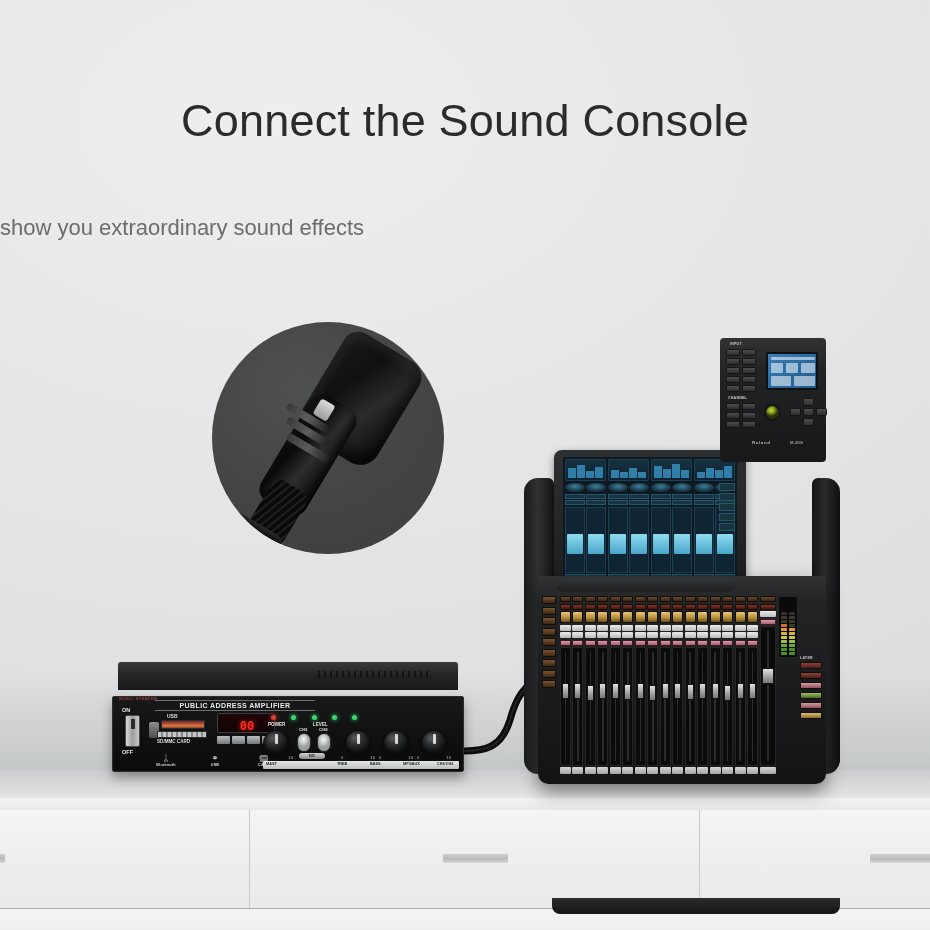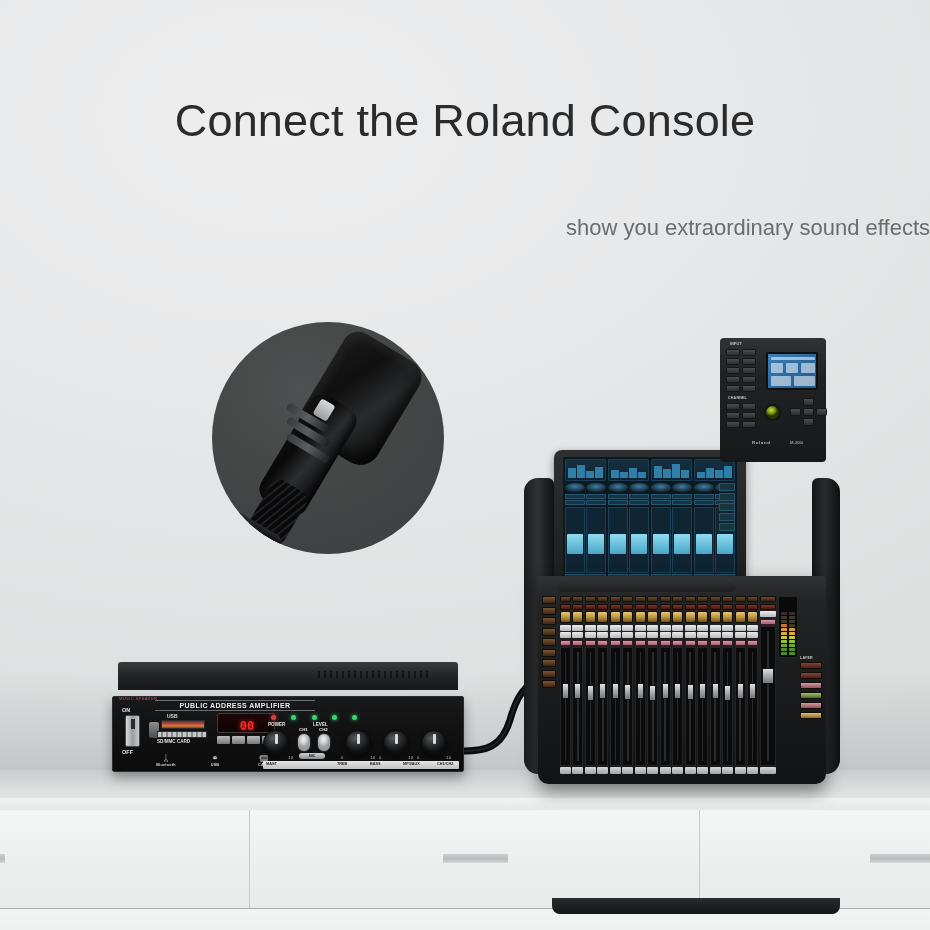--- a/index.html
+++ b/index.html
@@ -59,21 +59,21 @@
     border-top:1px solid #a8aaab;
   }
 
   
   .headline{
     position:absolute;left:0;top:95px;width:930px;text-align:center;
     font-size:45px;line-height:52px;color:#2b2b2b;font-weight:400;
     letter-spacing:.2px;
   }
   .subtitle{
-    position:absolute;left:0;top:215px;width:930px;text-align:right;
+    position:absolute;left:0;top:215px;width:930px;text-align:left;
     font-size:22px;color:#6a6c6e;font-weight:400;
   }
 
   
   .inset{
     position:absolute;left:212px;top:322px;width:232px;height:232px;
     border-radius:50%;
     background:radial-gradient(75% 70% at 38% 28%,#4e5051 0%,#474949 45%,#3f4142 100%);
     overflow:hidden;
   }
@@ -388,21 +388,21 @@
         <div class="handle"></div>
       </div>
       <div class="drawer d3">
         <div class="handle"></div>
       </div>
     </div>
   </div>
   <div class="cab-bottom"></div>
 
   <div class="headline">
-    <div>Connect the Roland Console</div>
+    <div>Connect the Sound Console</div>
   </div>
   <div class="subtitle">show you extraordinary sound effects</div>
 
   <div class="inset">
     <div class="xlr-barrel"></div>
     <div class="xlr-body"></div>
     <div class="xlr-pin"></div>
     <div class="xlr-ring r1"></div>
     <div class="xlr-ring r2"></div>
     <div class="xlr-ring r3"></div>

